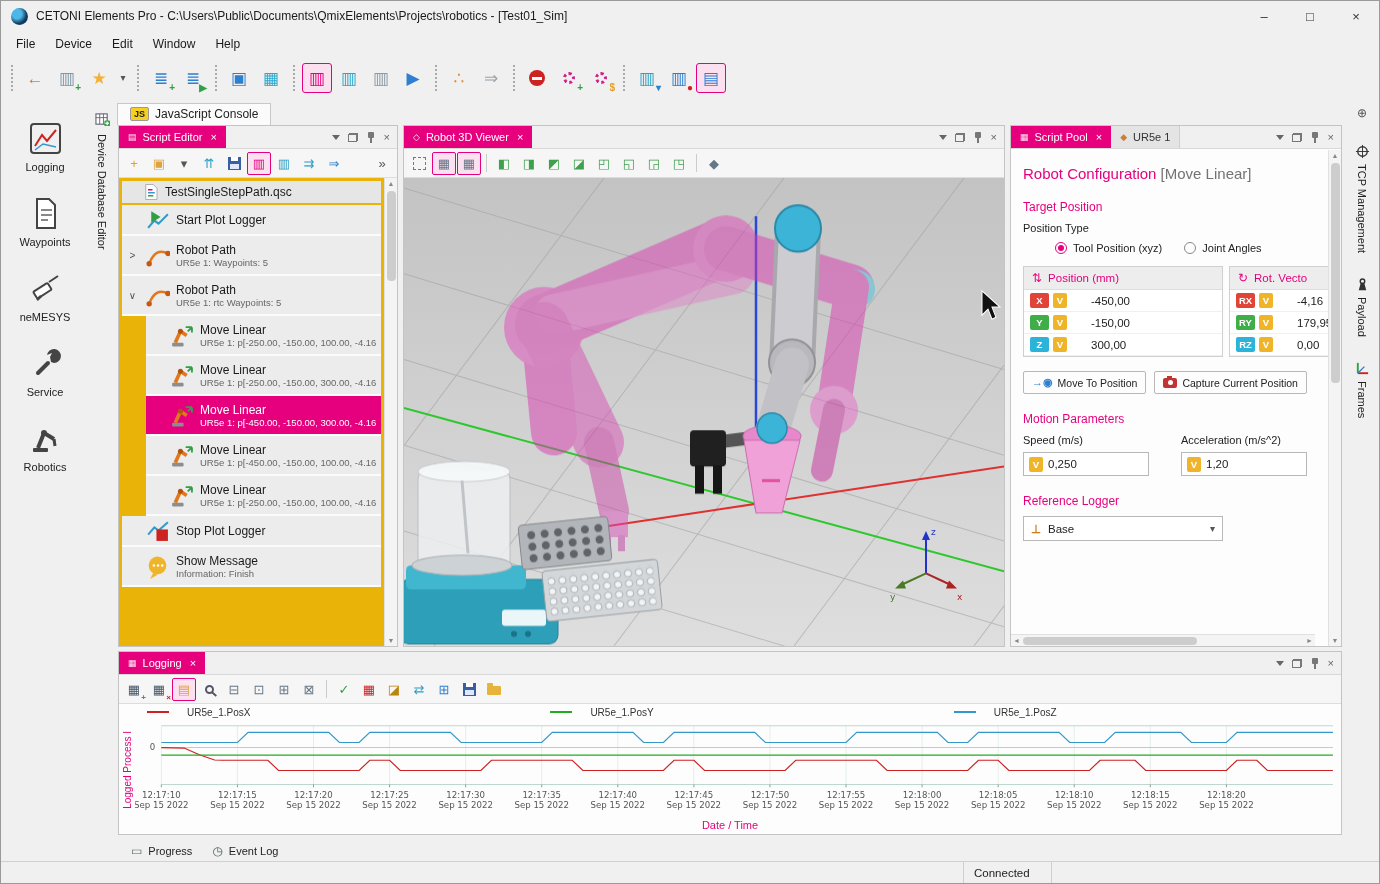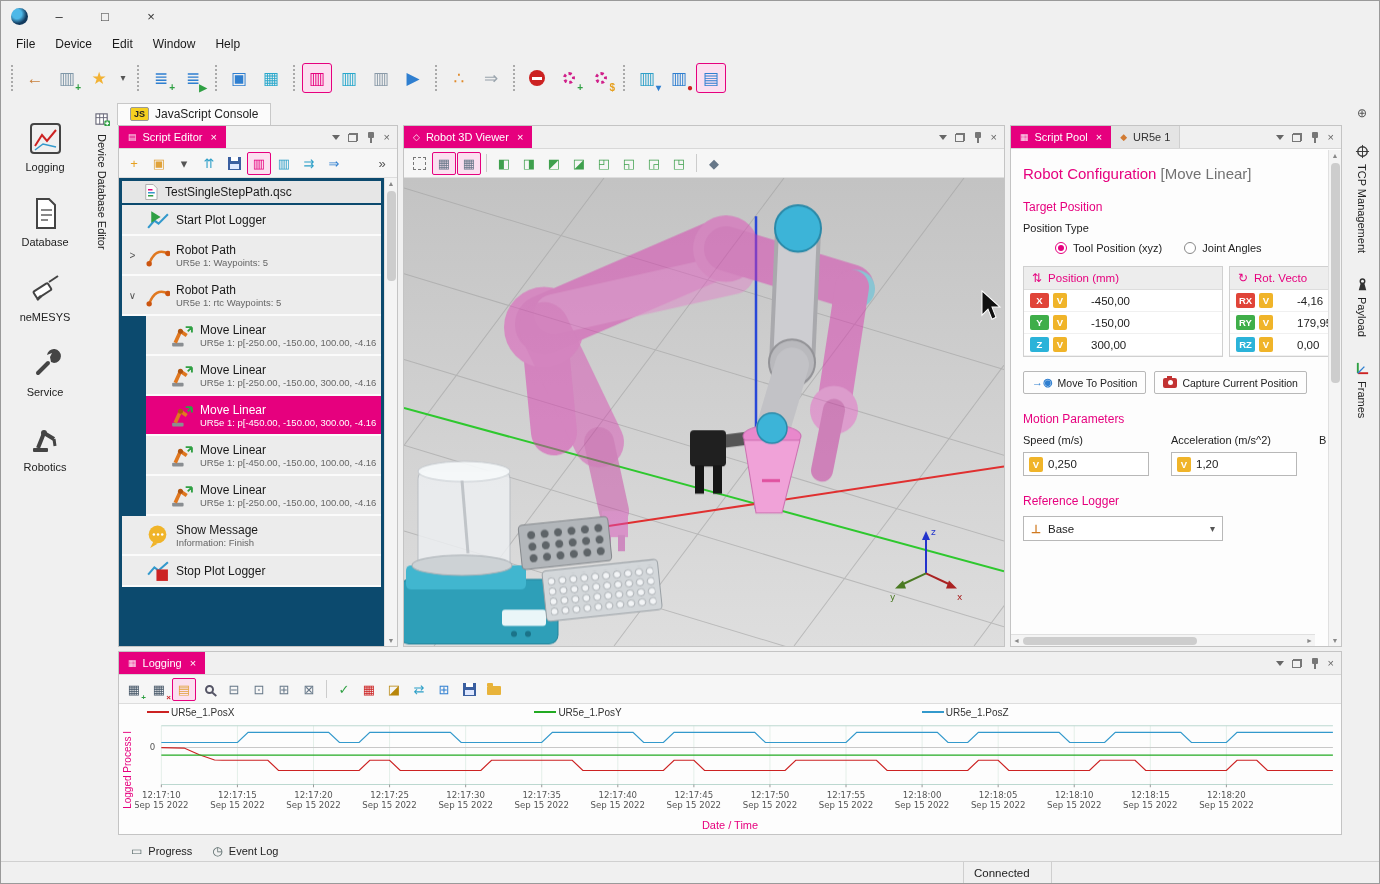--- a/index.html
+++ b/index.html
@@ -73,21 +73,21 @@
 .shape-zoom{width:9px;height:9px;border:2px solid #556;border-radius:50%;position:relative;display:inline-block;}
 .shape-zoom::after{content:"";position:absolute;width:6px;height:2px;background:#556;right:-5px;bottom:-3px;transform:rotate(40deg);}
 .shape-stopcircle{width:16px;height:16px;background:#cc2222;border-radius:50%;position:relative;display:inline-block;}
 .shape-stopcircle::after{content:"";position:absolute;left:3px;top:6.5px;width:10px;height:3px;background:#fff;}
 .shape-gear-pink{width:12px;height:12px;border:3px dotted #d0208a;border-radius:50%;display:inline-block;}
 .shape-dashed-box{width:13px;height:13px;border:1.5px dashed #777;display:inline-block;}
 .cam-ic{width:14px;height:10px;background:#c23333;border-radius:2px;position:relative;display:inline-block;flex:none;}
 .cam-ic::before{content:"";position:absolute;left:4px;top:-2px;width:5px;height:2px;background:#c23333;}
 .cam-ic::after{content:"";position:absolute;left:4.5px;top:2.5px;width:5px;height:5px;background:#fff;border-radius:50%;}
 
-.tree{flex:1;overflow:hidden;position:relative;background:#0c4a6e;padding:3px 16px 3px 3px;}
+.tree{flex:1;overflow:hidden;position:relative;background:#eab308;padding:3px 16px 3px 3px;}
 .tree-file{display:flex;align-items:center;height:22px;background:#e6e6e6;font-size:11.5px;color:#222;margin-bottom:2px;padding-left:2px;}
 .tree-file .tico{width:18px;height:18px;margin:0 5px;}
 .trow{display:flex;align-items:center;background:#ececec;border-bottom:2px solid #fbfbfb;min-height:40px;padding:2px 4px;}
 .trow.small{min-height:27px;}
 .trow.ind1{margin-left:24px;}
 .trow .tico{width:25px;height:25px;margin:0 6px;flex:none;}
 .exp{width:13px;font-size:10px;color:#555;text-align:center;flex:none;}
 .ttext{display:flex;flex-direction:column;min-width:0;}
 .t1{font-size:12px;color:#1a1a1a;white-space:nowrap;}
 .t2{font-size:9.5px;color:#666;white-space:nowrap;overflow:hidden;}
@@ -114,34 +114,34 @@
 .gbox{border:1px solid #d0d0d0;background:#fff;flex:none;overflow:hidden;}
 .gbox-h{background:#ededed;display:flex;align-items:center;gap:6px;padding:4px 8px;color:#e6007e;font-size:11.5px;border-bottom:1px solid #ddd;}
 .gico{color:#e6007e;font-size:12px;}
 .axis-row{display:flex;align-items:center;gap:4px;padding:3px 8px 3px 6px;border-bottom:1px solid #f0f0f0;font-size:11.5px;color:#222;}
 .axis-badge{width:19px;height:15px;color:#fff;font-size:9.5px;font-weight:bold;display:flex;align-items:center;justify-content:center;border-radius:2px;flex:none;}
 .v-badge{width:14px;height:15px;background:#f0b429;color:#fff;font-size:9.5px;font-weight:bold;display:flex;align-items:center;justify-content:center;border-radius:2px;flex:none;}
 .axis-val{margin-left:20px;}
 .btn-row{display:flex;gap:8px;margin-top:14px;}
 .spbtn{display:flex;align-items:center;gap:5px;background:#fdfdfd;border:1px solid #b8b8b8;border-radius:2px;padding:4px 8px;font-size:10.5px;color:#222;white-space:nowrap;}
 .mv-ic{color:#2f7fd0;font-weight:bold;font-size:11px;}
-.mp-row{display:flex;gap:22px;margin-top:4px;}
+.mp-row{display:flex;gap:32px;margin-top:4px;}
 .mp-col{display:flex;flex-direction:column;gap:6px;}
 .inputbox{display:flex;align-items:center;gap:5px;border:1px solid #b8b8b8;background:#fff;width:126px;height:24px;padding:0 5px;font-size:11.5px;color:#222;}
 .trunc-b{font-size:11px;color:#222;align-self:flex-start;margin-top:0;}
 .dropdown{display:flex;align-items:center;gap:7px;border:1px solid #b8b8b8;background:#fff;width:200px;height:25px;padding:0 7px;font-size:11.5px;color:#222;}
 .dropdown .caret{margin-left:auto;color:#555;font-size:10px;}
 .frame-ic{color:#d07a20;font-weight:bold;}
 .hscroll{position:absolute;left:0;right:13px;bottom:0;height:12px;background:#f4f4f4;border-top:1px solid #e0e0e0;display:flex;align-items:center;font-size:7px;color:#888;padding:0 2px;}
 .hscroll .thumb{height:8px;background:#cdcdcd;border-radius:4px;width:58%;margin:0 3px;}
 .hscroll .spacer{flex:1;}
 
 .logging{margin:4px 3px 2px;height:184px;flex:none;}
 .legend-row{height:16px;display:flex;align-items:center;flex:none;}
-.legend-item{display:flex;align-items:center;gap:2px;font-size:10px;color:#333;justify-content:space-between;}
+.legend-item{display:flex;align-items:center;gap:18px;font-size:10px;color:#333;justify-content:space-between;}
 .legend-swatch{width:22px;height:2px;}
 .chart-row{flex:1;display:flex;min-height:0;}
 .chart-ylabel{width:16px;display:flex;align-items:center;justify-content:center;}
 .chart-ylabel .vtext{transform:rotate(180deg);color:#e6007e;font-size:10px;}
 .chart-xlabel{height:15px;text-align:center;color:#e6007e;font-size:11px;flex:none;}
 
 .bottombtns{height:28px;display:flex;align-items:center;gap:4px;padding-left:8px;flex:none;}
 .bbtn{display:flex;align-items:center;gap:6px;font-size:11px;color:#222;padding:4px 8px;border-radius:2px;}
 .bbtn .bico{color:#566;font-size:12px;}
 .statusbar{height:22px;border-top:1px solid #d0d0d0;display:flex;align-items:center;flex:none;font-size:11.5px;color:#222;}
@@ -149,20 +149,21 @@
 .status-cell{width:88px;border-left:1px solid #cfcfcf;padding-left:10px;height:100%;display:flex;align-items:center;}
 .status-rest{width:328px;border-left:1px solid #cfcfcf;height:100%;}
 </style>
 </head>
 <body>
 
 <div class="window">
 
   <div class="titlebar">
     <span class="app-logo"></span>
+    <span class="title-text">CETONI Elements Pro - C:\Users\Public\Documents\QmixElements\Projects\robotics - [Test01_Sim]</span>
     <span class="win-btn">–</span>
     <span class="win-btn">□</span>
     <span class="win-btn">×</span>
   </div>
 
   <div class="menubar">
       <span class="menu-item">File</span>
       <span class="menu-item">Device</span>
       <span class="menu-item">Edit</span>
       <span class="menu-item">Window</span>
@@ -257,21 +258,21 @@
           </svg>
           <span class="rail-label">Logging</span>
         </div>
         <div class="rail-item">
           <svg viewBox="0 0 33 33">
             <path d="M8 2 h12 l6 6 v23 h-18 z" fill="#fff" stroke="#444" stroke-width="2"></path>
             <line x1="12" y1="13" x2="23" y2="13" stroke="#888" stroke-width="2"></line>
             <line x1="12" y1="18" x2="23" y2="18" stroke="#888" stroke-width="2"></line>
             <line x1="12" y1="23" x2="19" y2="23" stroke="#888" stroke-width="2"></line>
           </svg>
-          <span class="rail-label">Database</span>
+          <span class="rail-label">Waypoints</span>
         </div>
         <div class="rail-item">
           <svg viewBox="0 0 33 33">
             <rect x="5" y="15" width="17" height="8" rx="1.5" fill="#fff" stroke="#444" stroke-width="2" transform="rotate(-33 13 19)"></rect>
             <line x1="20" y1="10" x2="29" y2="4" stroke="#444" stroke-width="2"></line>
             <line x1="8" y1="28" x2="12" y2="24" stroke="#444" stroke-width="2.5"></line>
           </svg>
           <span class="rail-label">neMESYS</span>
         </div>
         <div class="rail-item">
@@ -466,42 +467,42 @@
                     <rect x="3" y="19" width="11" height="3.5" rx="1" fill="#8a8e92"></rect>
                     <path d="M6 19 L11 8 L17 12" stroke="#e07820" stroke-width="3.5" fill="none" stroke-linejoin="round"></path>
                     <circle cx="11" cy="8" r="2.4" fill="#b05510"></circle>
                     <path d="M16 4 h6 m0 0 v5 m0 -5 l-4 4" stroke="#2fa043" stroke-width="1.8" fill="none"></path>
                   </svg>
                   <div class="ttext">
                     <div class="t1">Move Linear</div>
                     <div class="t2">UR5e 1: p[-250.00, -150.00, 100.00, -4.16, ...</div>
                   </div>
                 </div>
+                <div class="trow small">
+                  <span class="exp"></span>
+                  <svg viewBox="0 0 24 24" class="tico">
+                    <polyline points="3,16 9,9 13,12 22,4" fill="none" stroke="#3399cc" stroke-width="2"></polyline>
+                    <rect x="11" y="11" width="11" height="11" fill="#cc2222"></rect>
+                  </svg>
+                  <div class="ttext">
+                    <div class="t1">Stop Plot Logger</div>
+                  </div>
+                </div>
                 <div class="trow">
                   <span class="exp"></span>
                   <svg viewBox="0 0 24 24" class="tico">
                     <circle cx="12" cy="11" r="8.5" fill="#f0b429"></circle>
                     <path d="M8 18 l-3 6 7 -4 z" fill="#f0b429"></path>
                     <circle cx="8.5" cy="11" r="1.2" fill="#fff"></circle>
                     <circle cx="12.5" cy="11" r="1.2" fill="#fff"></circle>
                     <circle cx="16.5" cy="11" r="1.2" fill="#fff"></circle>
                   </svg>
                   <div class="ttext">
                     <div class="t1">Show Message</div>
                     <div class="t2">Information: Finish</div>
-                  </div>
-                </div>
-                <div class="trow small">
-                  <span class="exp"></span>
-                  <svg viewBox="0 0 24 24" class="tico">
-                    <polyline points="3,16 9,9 13,12 22,4" fill="none" stroke="#3399cc" stroke-width="2"></polyline>
-                    <rect x="11" y="11" width="11" height="11" fill="#cc2222"></rect>
-                  </svg>
-                  <div class="ttext">
-                    <div class="t1">Stop Plot Logger</div>
                   </div>
                 </div>
               </div>
             <div class="vscroll">
               <span>▲</span>
               <span class="thumb"></span>
               <span class="spacer"></span>
               <span>▼</span>
             </div>
           </div>

